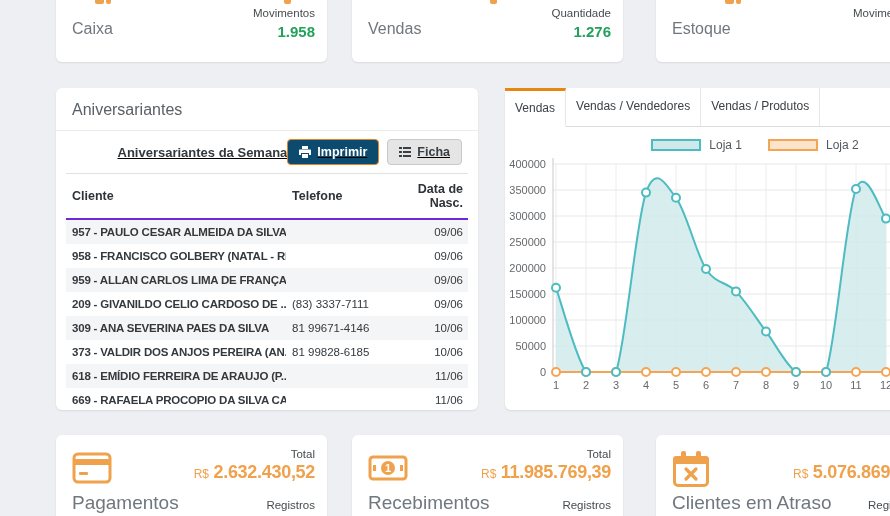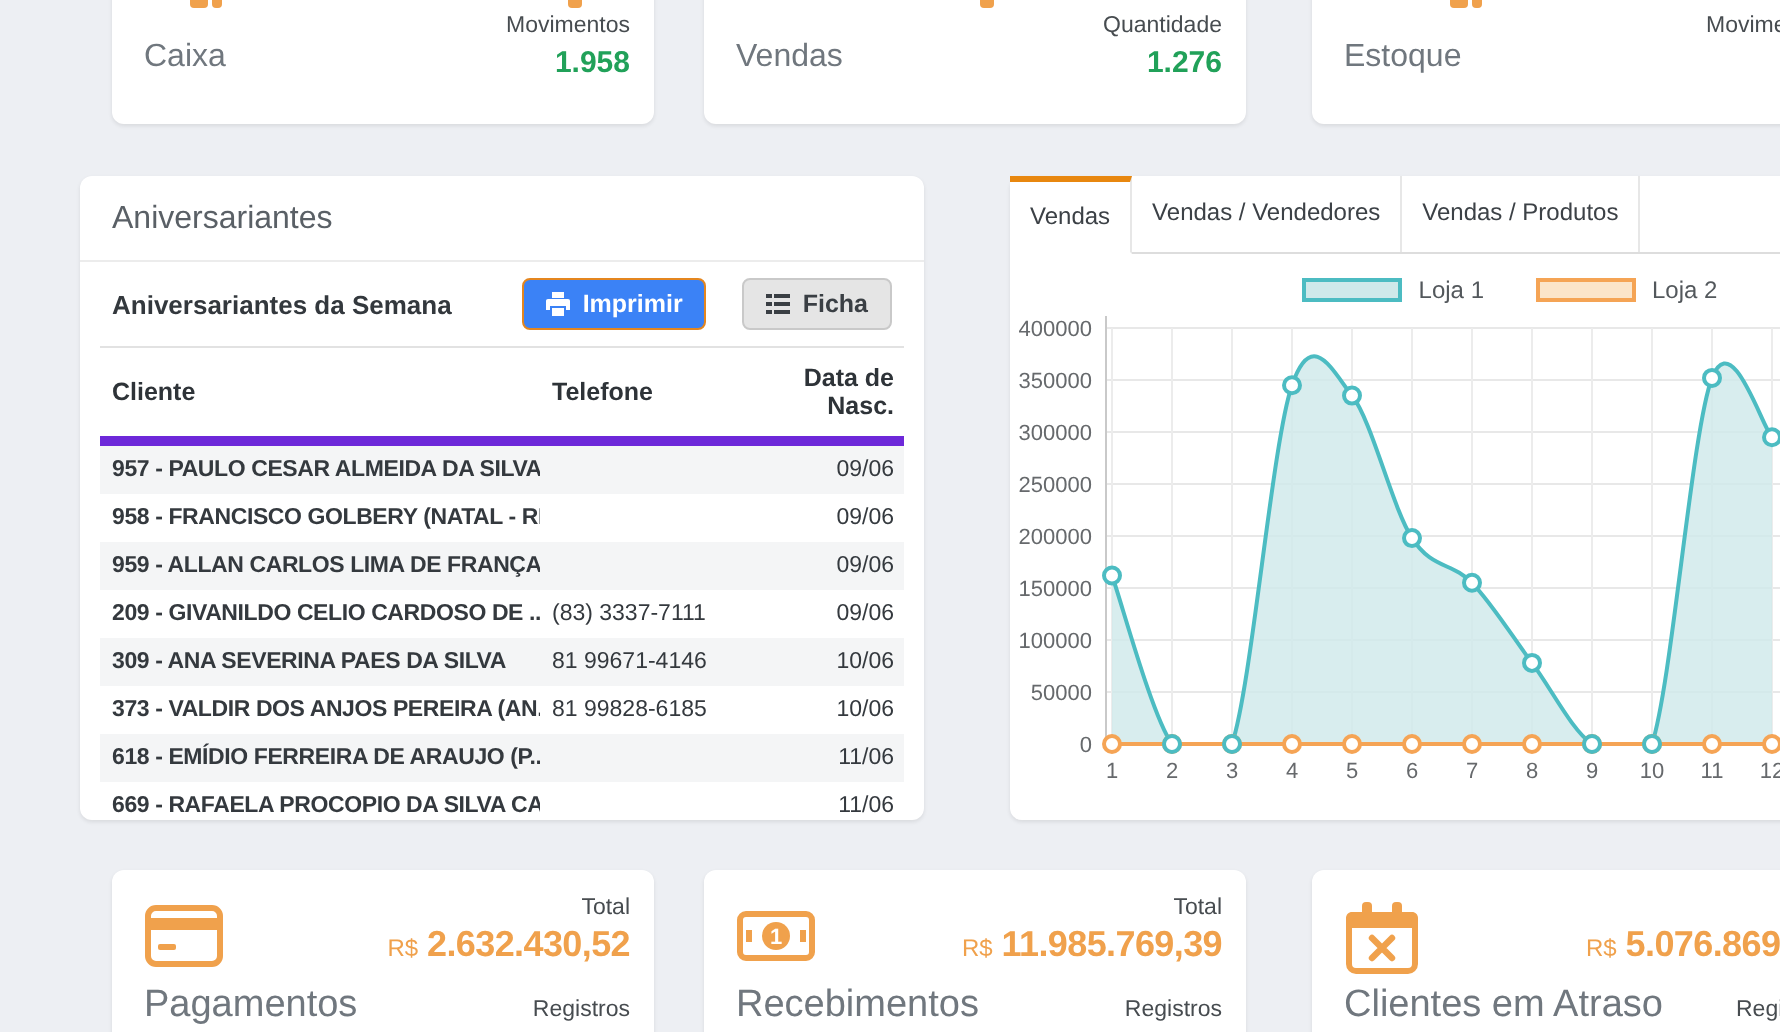--- a/index.html
+++ b/index.html
@@ -12,29 +12,29 @@
   .card{position:absolute;background:#fff;border-radius:6px;box-shadow:0 1px 2px rgba(0,0,0,.09);}
   
   .top-card{height:102px;top:-40px;}
   .card-title{position:absolute;left:16px;font-size:16px;color:#70777e;}
   .top-card .card-title{top:44px;margin-top:16px;}
   .m-label{position:absolute;right:12px;top:47px;font-size:11.5px;color:#474c50;}
   .m-value{position:absolute;right:12px;top:63px;font-size:15px;font-weight:bold;color:#21a159;}
   .frag{position:absolute;top:40px;height:3.5px;background:#f0a14c;border-radius:0 0 2px 2px;}
   
   .panel-header{padding:13px 16px 11px;font-size:16px;color:#5a6066;border-bottom:1px solid #ececec;}
-  .toolbar{display:flex;justify-content:space-between;align-items:center;padding:8px 16px;}
+  .toolbar{display:flex;justify-content:flex-end;align-items:center;padding:8px 16px;text-decoration:underline;}
   .toolbar-title{font-size:13px;font-weight:600;color:#33383d;}
   .btn{display:inline-flex;align-items:center;gap:6px;font-size:12.5px;font-weight:600;
        border-radius:4px;padding:5px 11px;cursor:pointer;line-height:14px;}
-  .btn-print{background:#3b82f6;border:1px solid #e4861f;color:#fff;margin-right:18px;}
+  .btn-print{background:#0c4a6e;border:1px solid #e4861f;color:#fff;margin-right:8px;}
   .btn-ficha{background:#e5e5e5;border:1px solid #c9c9c9;color:#3a3f44;}
   table.bd{border-collapse:collapse;width:402px;margin:0 10px;table-layout:fixed;}
   table.bd th{font-size:12.5px;font-weight:bold;color:#2e3338;text-align:left;
-       padding:8px 0 8px 6px;border-top:1px solid #e2e2e2;border-bottom:5px solid #6d28d9;}
+       padding:8px 0 8px 6px;border-top:1px solid #e2e2e2;border-bottom:2px solid #6d28d9;}
   table.bd th.c2,table.bd td.td-phone{text-align:left;width:95px;}
   table.bd th.c3,table.bd td.td-date{text-align:right;width:70px;padding-right:5px;}
   .rows-clip{height:194px;overflow:hidden;}
   table.bd td{font-size:11.5px;color:#34393e;padding:6px 0 6px 6px;white-space:nowrap;overflow:hidden;}
   table.bd td.td-name{font-weight:bold;letter-spacing:-0.2px;}
   table.bd tbody tr:nth-child(odd){background:#f4f5f6;}
   
   .tabs{display:flex;height:38px;border-bottom:1px solid #ddd;align-items:stretch;}
   .tab{padding:0 10px;font-size:12px;color:#3c4146;line-height:37px;border-right:1px solid #e7e7e7;
        white-space:nowrap;cursor:pointer;}
@@ -75,21 +75,21 @@
   <div class="m-value">1.276</div>
 </div>
 <div class="card top-card" style="left:656px;width:271px;">
   <div class="frag" style="left:69px;width:9px;"></div>
   <div class="frag" style="left:80px;width:5px;"></div>
   <div class="card-title">Estoque</div>
   <div class="m-label">Movimentos</div>
   <div class="m-value"></div>
 </div>
 
-<div class="card" style="left:40px;top:88px;width:422px;height:322px;">
+<div class="card" style="left:56px;top:88px;width:422px;height:322px;">
   <div class="panel-header">Aniversariantes</div>
   <div class="toolbar">
     <div class="toolbar-title">Aniversariantes da Semana</div>
     <div style="display:flex;">
       <div class="btn btn-print">
         <span style="display:inline-flex;">
           <svg width="12" height="12" viewBox="0 0 12 12">
               <path fill="#fff" d="M3 0h6v3H3zM1 3.5h10c.6 0 1 .4 1 1V9h-2v-2H2v2H0V4.5c0-.6.4-1 1-1zM3 8h6v4H3z"></path>
             </svg>
         </span>

